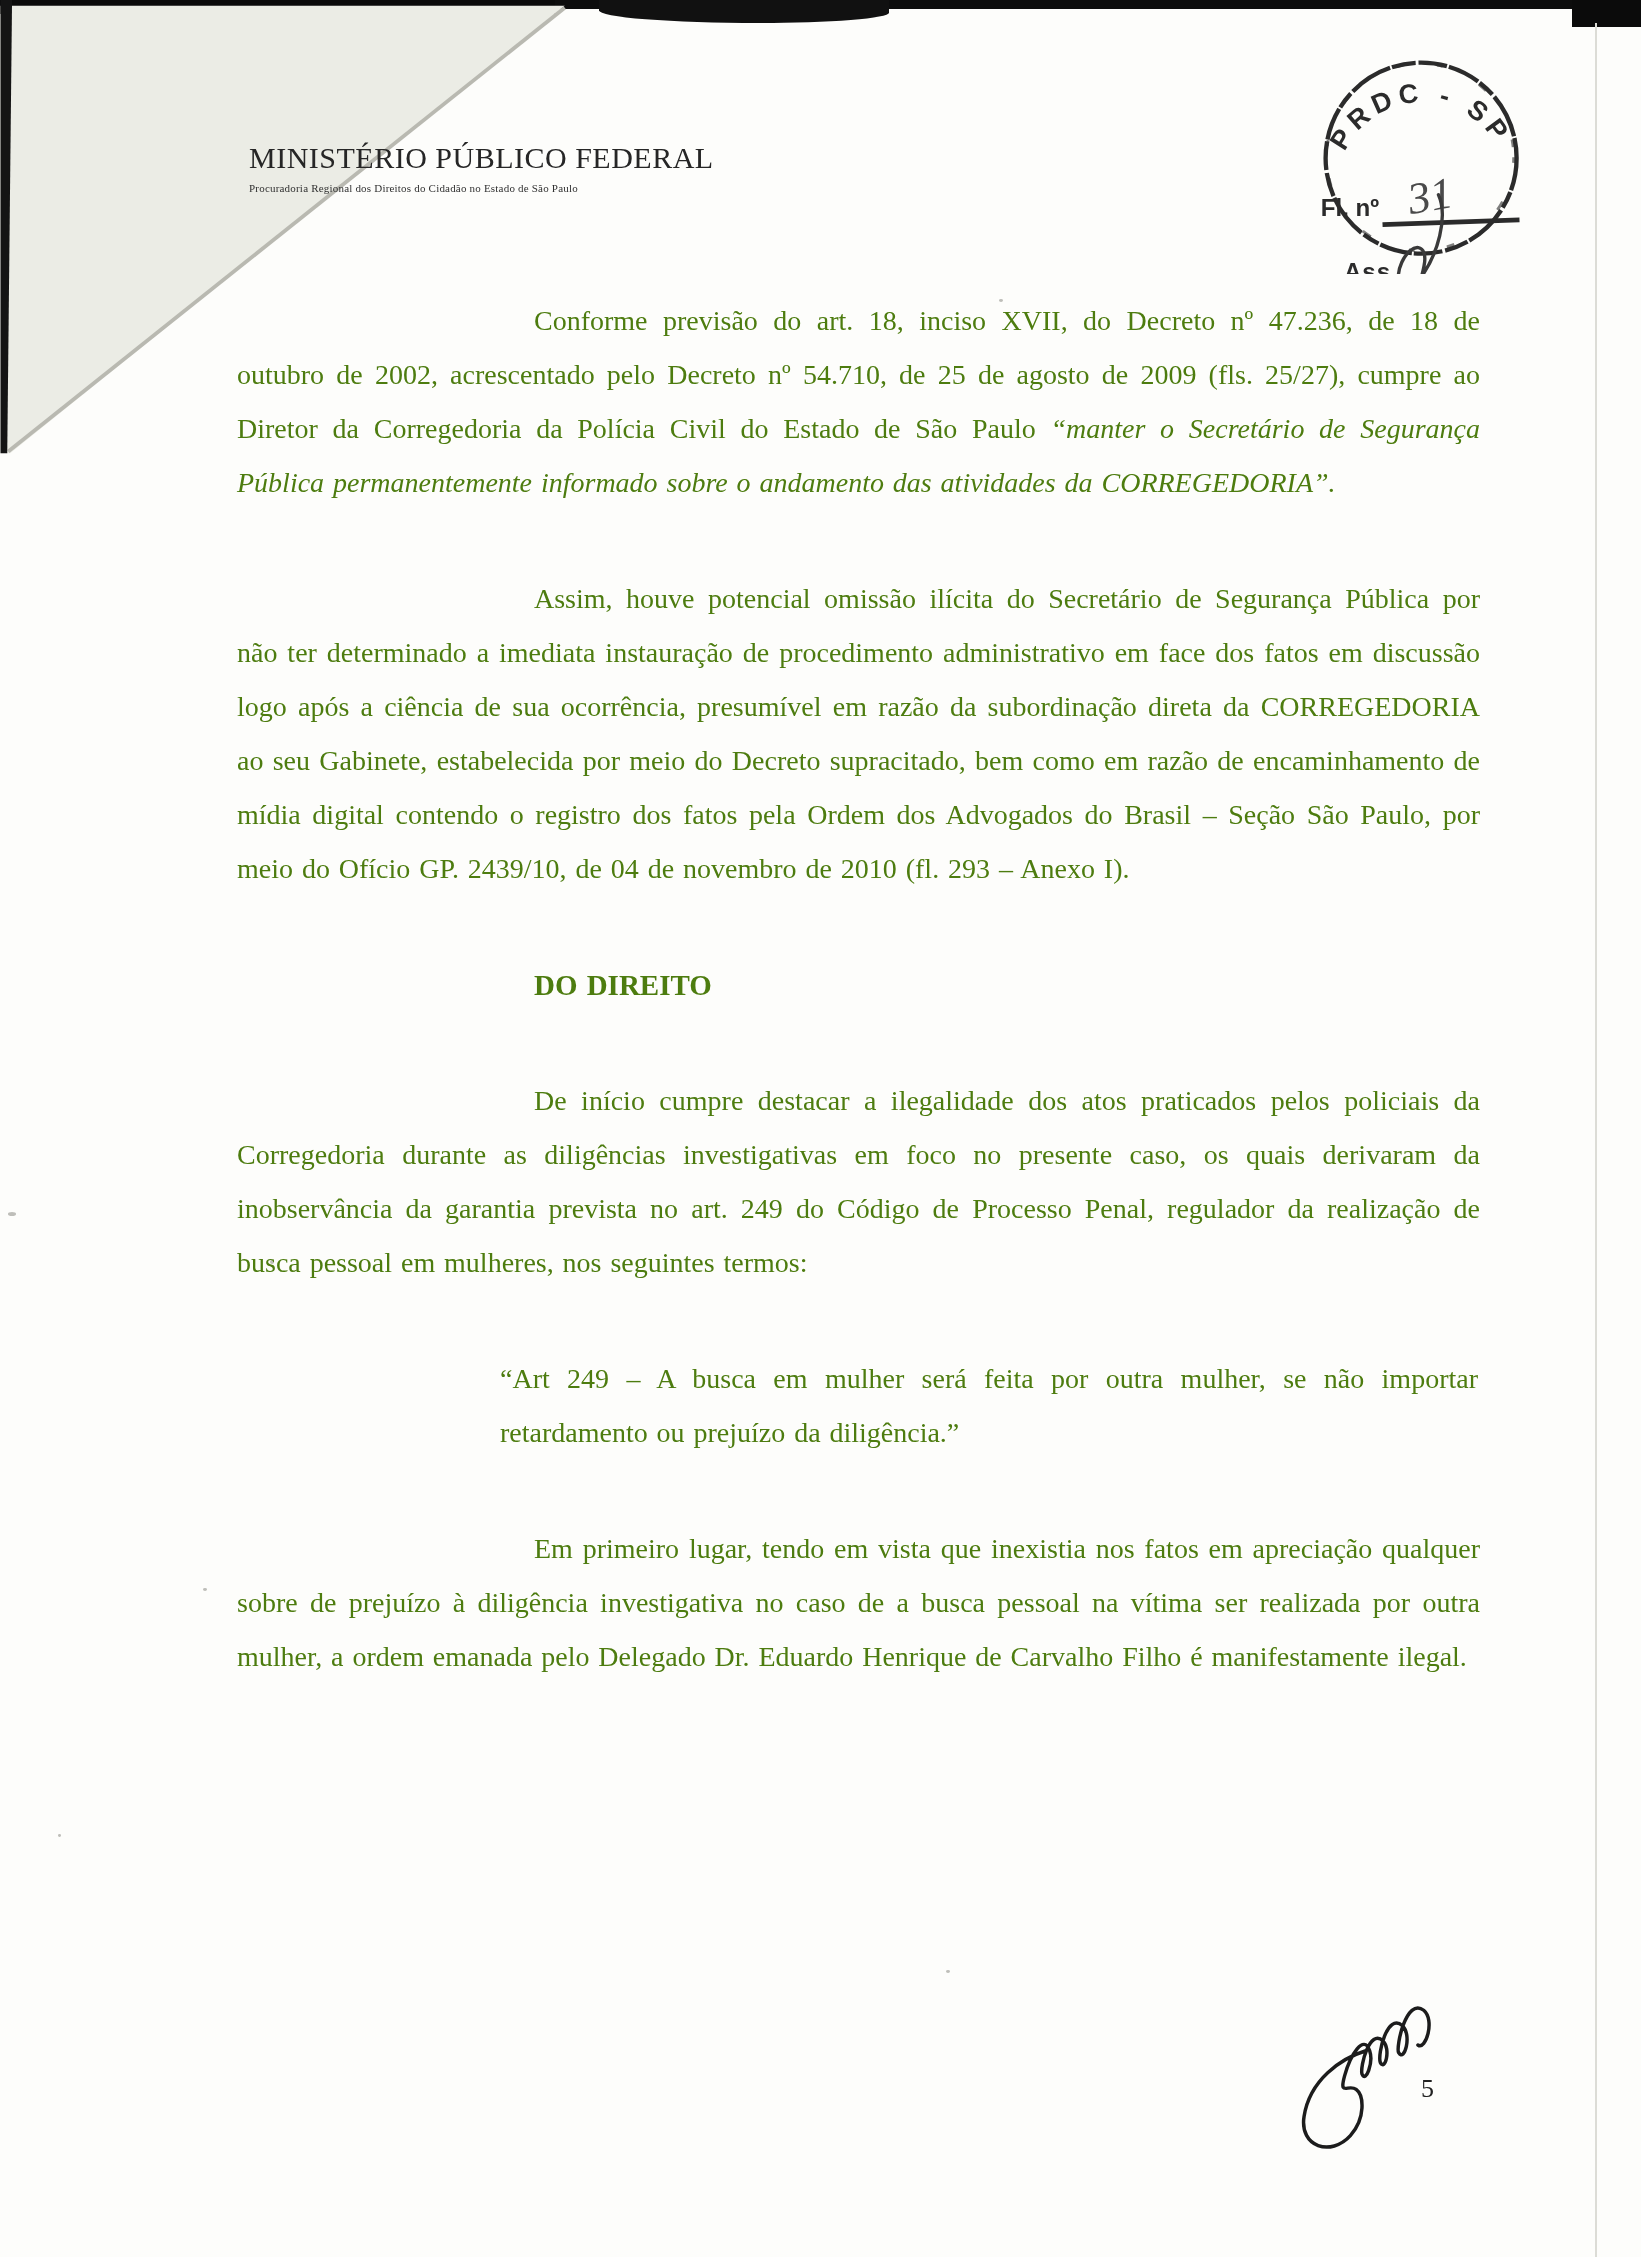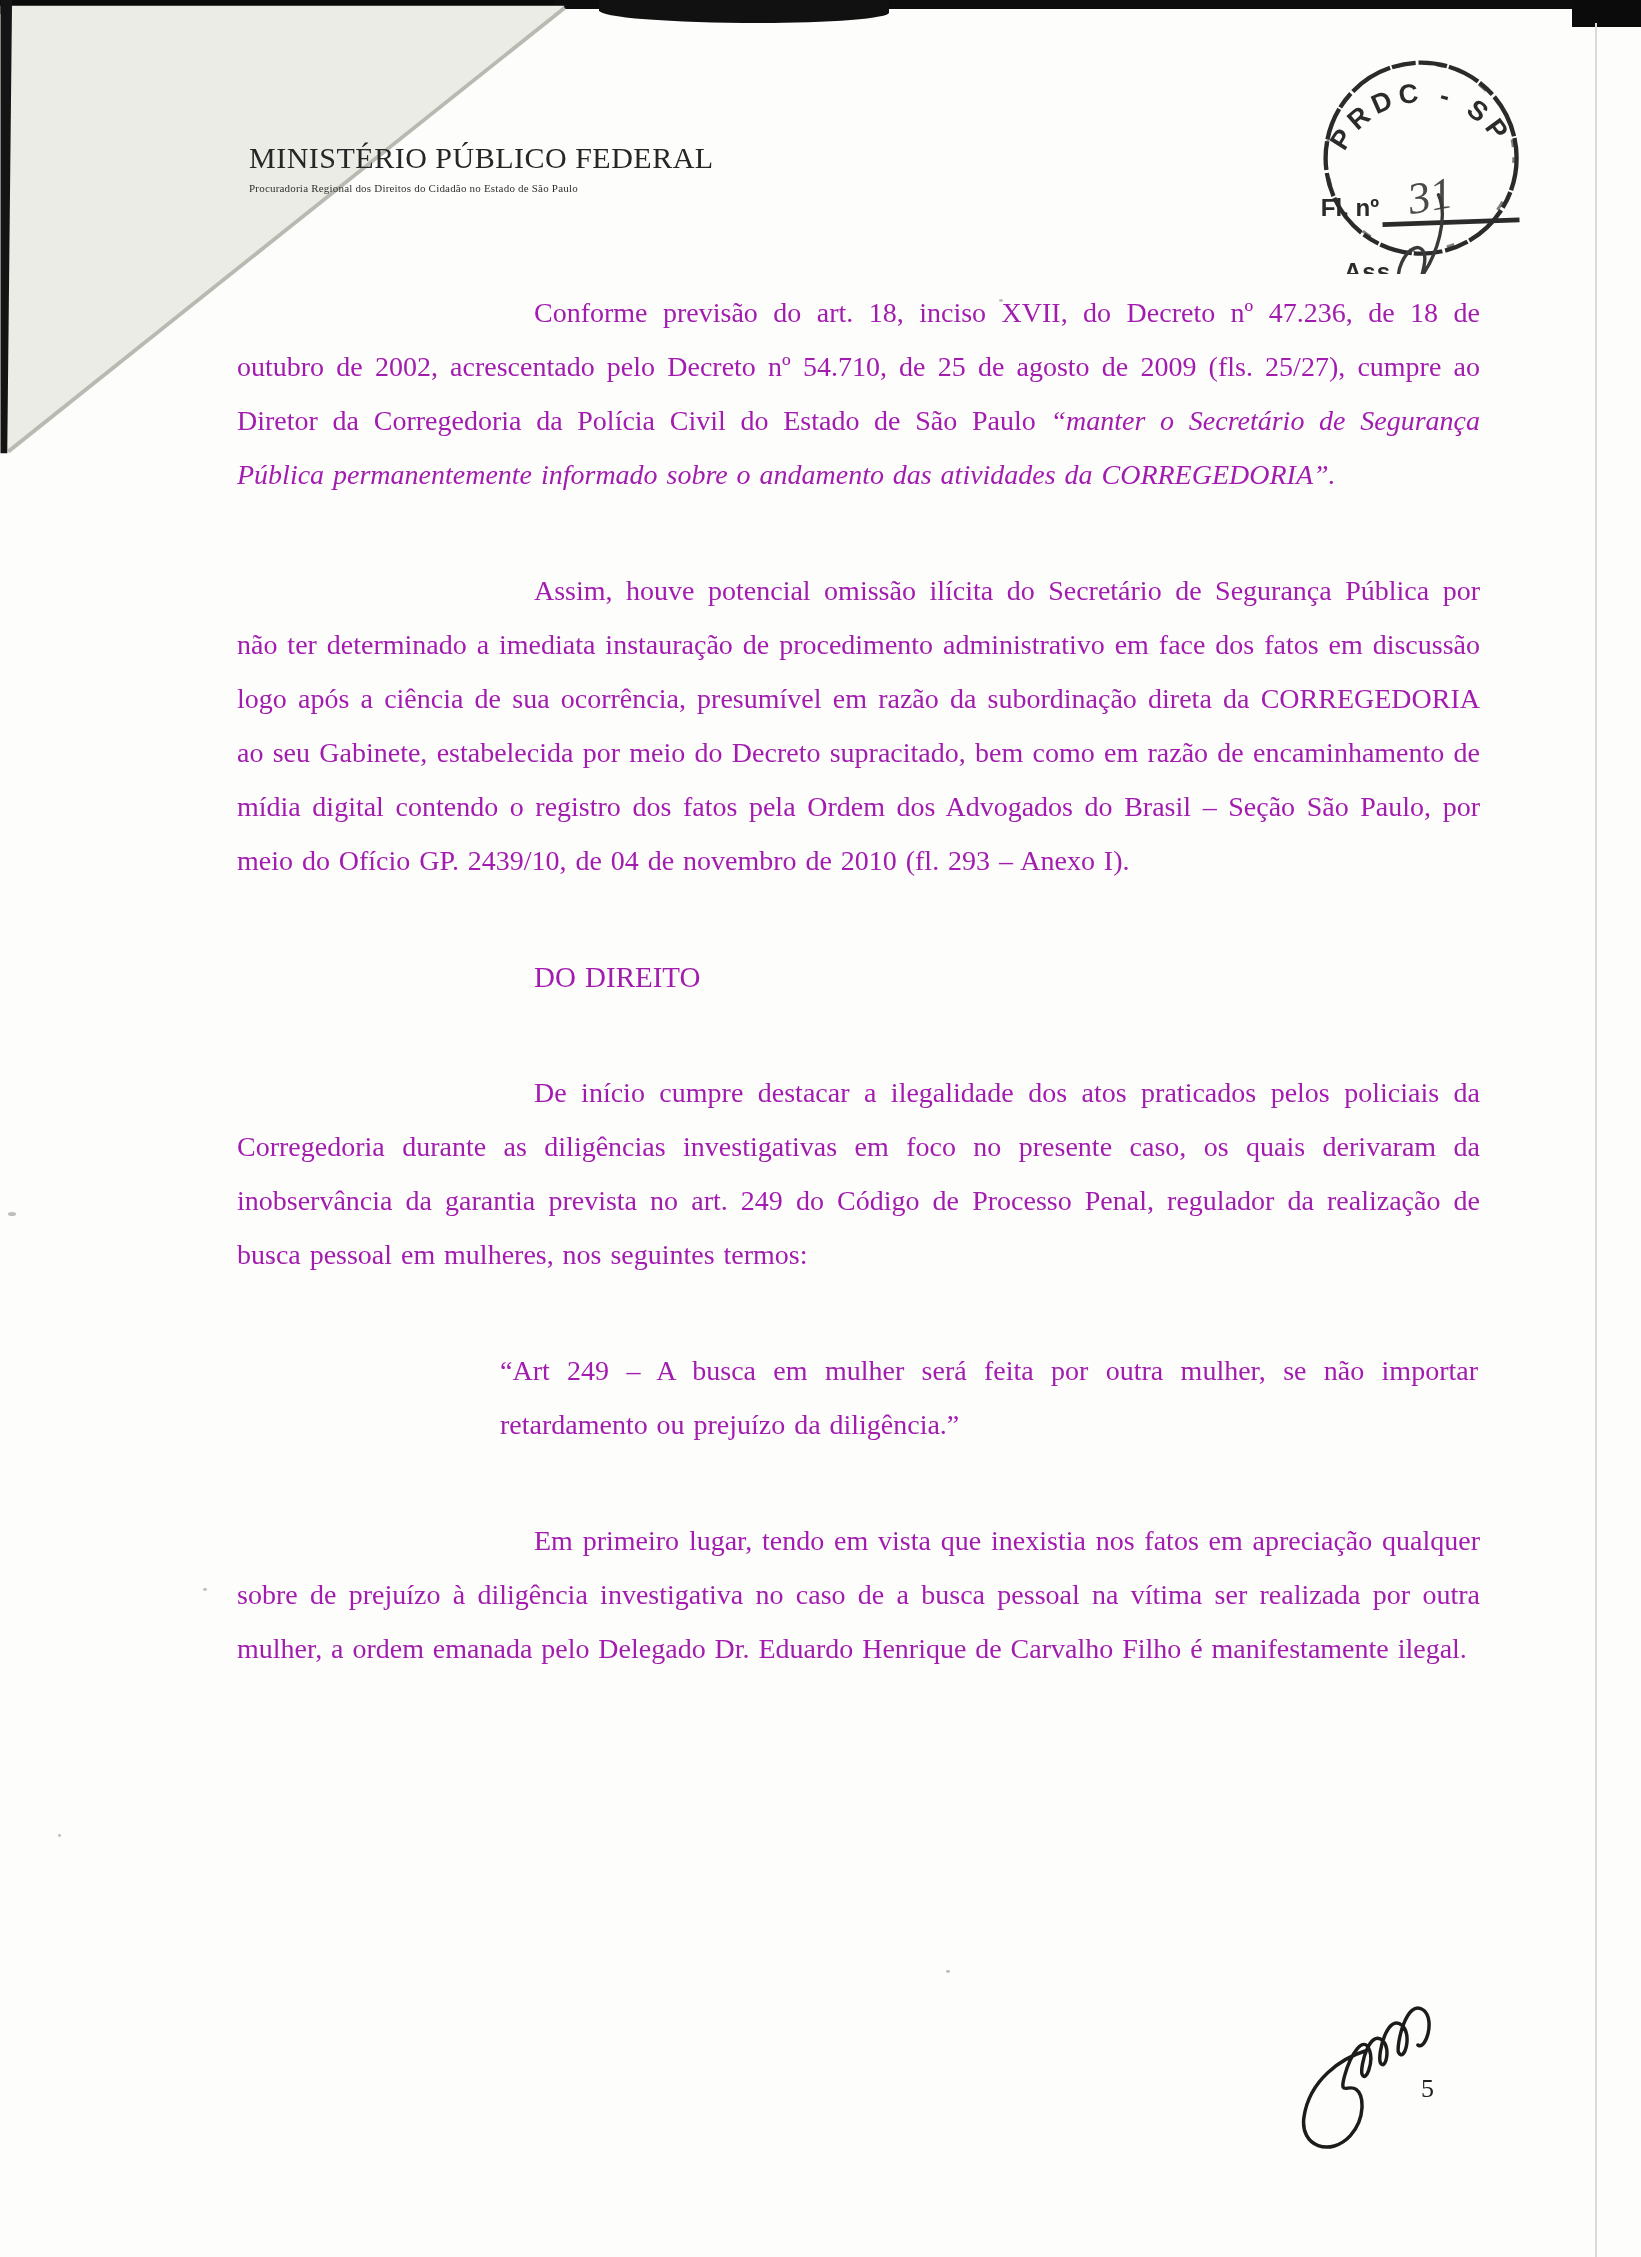--- a/index.html
+++ b/index.html
@@ -18,27 +18,27 @@
 
   
   .header{position:absolute;left:249px;top:141px;color:#2b2b2b;}
   .header .title{font-size:30px;letter-spacing:0.5px;color:#262626;}
   .header .subtitle{font-size:11px;margin-top:6.8px;color:#303030;letter-spacing:0.2px;}
 
   
   .stamp{position:absolute;left:1315px;top:50px;width:218px;height:224px;}
 
   
-  .doc-body{position:absolute;left:237px;top:286px;width:1243px;
-            font-size:28px;line-height:54px;color:#a21caf;text-align:justify;
+  .doc-body{position:absolute;left:237px;top:294px;width:1243px;
+            font-size:28px;line-height:54px;color:#4d7c0f;text-align:justify;
             word-spacing:1.9px;}
   .doc-body p{margin:0 0 62px 0;}
   .doc-body p.ind{text-indent:297px;}
   .doc-body .it{font-style:italic;}
-  .doc-heading{font-weight:normal;margin:0 0 62px 0;padding-left:297px;font-size:29px;}
+  .doc-heading{font-weight:bold;margin:0 0 62px 0;padding-left:297px;font-size:29px;}
   .doc-quote{margin:0 0 62px 263px;width:978px;text-align:justify;}
 
   
   .signature{position:absolute;left:1273px;top:1962px;width:203px;height:193px;}
   .page-number{position:absolute;left:1421px;top:2074px;font-size:26px;color:#222;}
 </style>
 </head>
 <body>
 
 <div class="page">

